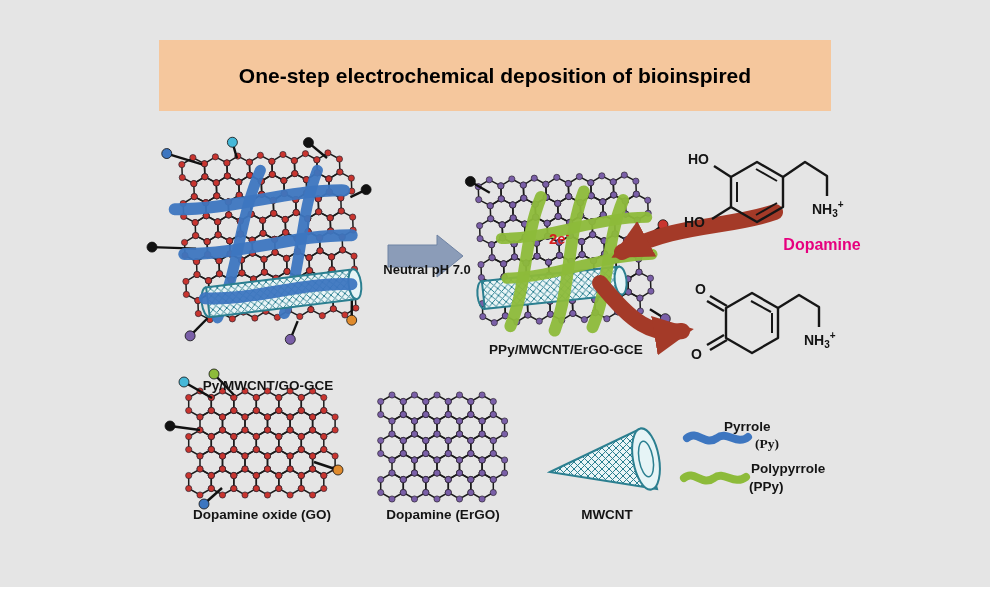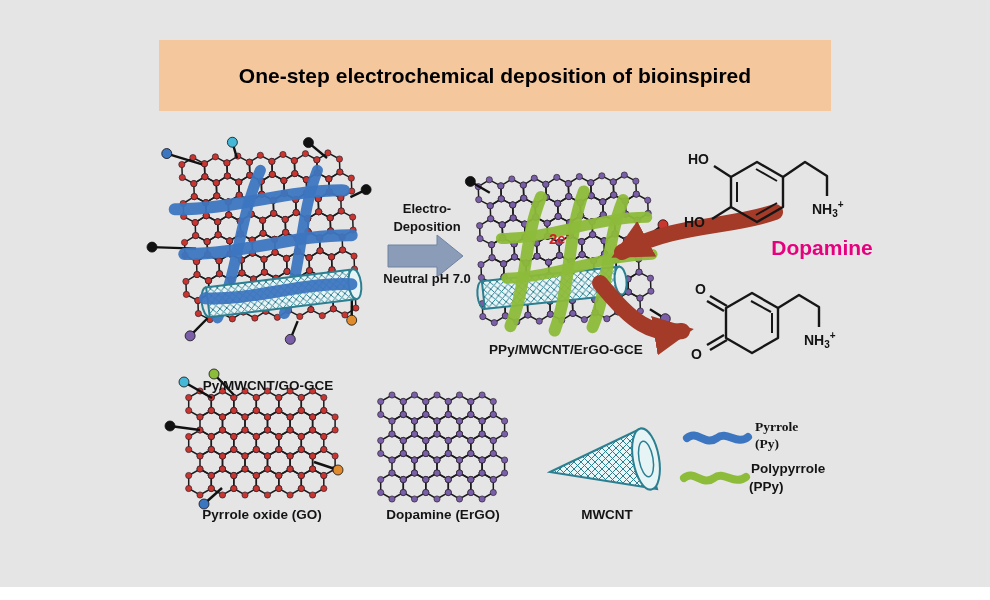--- a/index.html
+++ b/index.html
@@ -6,21 +6,21 @@
   .stage{position:relative;width:990px;height:587px;background:#e5e5e5;overflow:hidden;
          font-family:"Liberation Sans", sans-serif;}
   .art{position:absolute;left:0;top:0;}
   .banner{position:absolute;left:159px;top:40px;width:672px;height:71px;
           display:flex;flex-direction:column;justify-content:center;align-items:center;
           font-weight:bold;font-size:21px;line-height:27px;color:#000;text-align:center;}
   .txt{position:absolute;font-weight:bold;color:#141414;white-space:nowrap;}
   .lbl{font-size:13.5px;}
   .small{font-size:13px;line-height:18px;}
   .chem{font-size:14px;}
-  .molname{font-size:21px;padding-left:18px;}
+  .molname{font-size:16px;padding-left:18px;}
   .ctr{transform:translateX(-50%);}
   sub{font-size:10px;}
   sup{font-size:10px;}
 </style>
 </head>
 <body>
 
 <div class="stage">
 
   <svg id="art" class="art" width="990" height="600" viewBox="0 0 990 600">
@@ -1247,42 +1247,38 @@
         <marker id="ah" viewBox="0 0 10 10" refX="7" refY="5" markerWidth="2.5" markerHeight="2.5" orient="auto">
           <path d="M0 0 L10 5 L0 10 Z" fill="#a43a28"></path>
         </marker>
       </defs>
     </svg>
 
   <div class="banner" style="background: rgb(245, 199, 157);">
     <span>One-step electrochemical deposition of bioinspired</span>
   </div>
 
-  <div class="txt small ctr" style="left:427px;top:200px;text-align:center;">
-    <span style="display:block">Electro-</span>
-    <span style="display:block">Deposition</span>
-  </div>
 
-  <span class="txt small ctr" style="left:427px;top:270px;text-align:right;">Neutral pH 7.0</span>
+  <span class="txt small ctr" style="left:427px;top:261px;text-align:right;">Neutral pH 7.0</span>
 
   <span class="txt" style="left: 549px; top: 229px; font-size: 15px; color: rgb(212, 32, 32);"><span>2e</span><sup>-</sup></span>
 
   <span class="txt lbl ctr" style="left:268px;top:342px;margin-top:36px;">Py/MWCNT/GO-GCE</span>
   <span class="txt lbl ctr" style="left:566px;top:342px;">PPy/MWCNT/ErGO-GCE</span>
 
   <span class="txt chem" style="left:688px;top:151px;">HO</span>
   <span class="txt chem" style="left:684px;top:214px;">HO</span>
   <span class="txt chem" style="left:812px;top:199px;"><span>NH</span><sub>3</sub><sup>+</sup></span>
   <span class="txt molname ctr" style="left: 813px; top: 236px; color: rgb(230, 0, 126);">Dopamine</span>
 
   <span class="txt chem" style="left:695px;top:281px;">O</span>
   <span class="txt chem" style="left:691px;top:346px;">O</span>
   <span class="txt chem" style="left:804px;top:330px;"><span>NH</span><sub>3</sub><sup>+</sup></span>
 
-  <span class="txt lbl ctr" style="left:262px;top:507px;">Pyrrole oxide (GO)</span>
+  <span class="txt lbl ctr" style="left:262px;top:507px;">Dopamine oxide (GO)</span>
   <span class="txt lbl ctr" style="left:443px;top:507px;">Dopamine (ErGO)</span>
   <span class="txt lbl ctr" style="left:607px;top:507px;text-align:right;">MWCNT</span>
 
-  <span class="txt lbl" style="left:755px;top:419px;font-family:Liberation Serif, serif;">Pyrrole</span>
+  <span class="txt lbl" style="left:724px;top:419px;">Pyrrole</span>
   <span class="txt lbl" style="left:755px;top:436px;font-family:Liberation Serif, serif;">(Py)</span>
   <span class="txt lbl" style="left:751px;top:461px;">Polypyrrole</span>
   <span class="txt lbl" style="left:749px;top:479px;">(PPy)</span>
 </div>
 
 </body></html>

